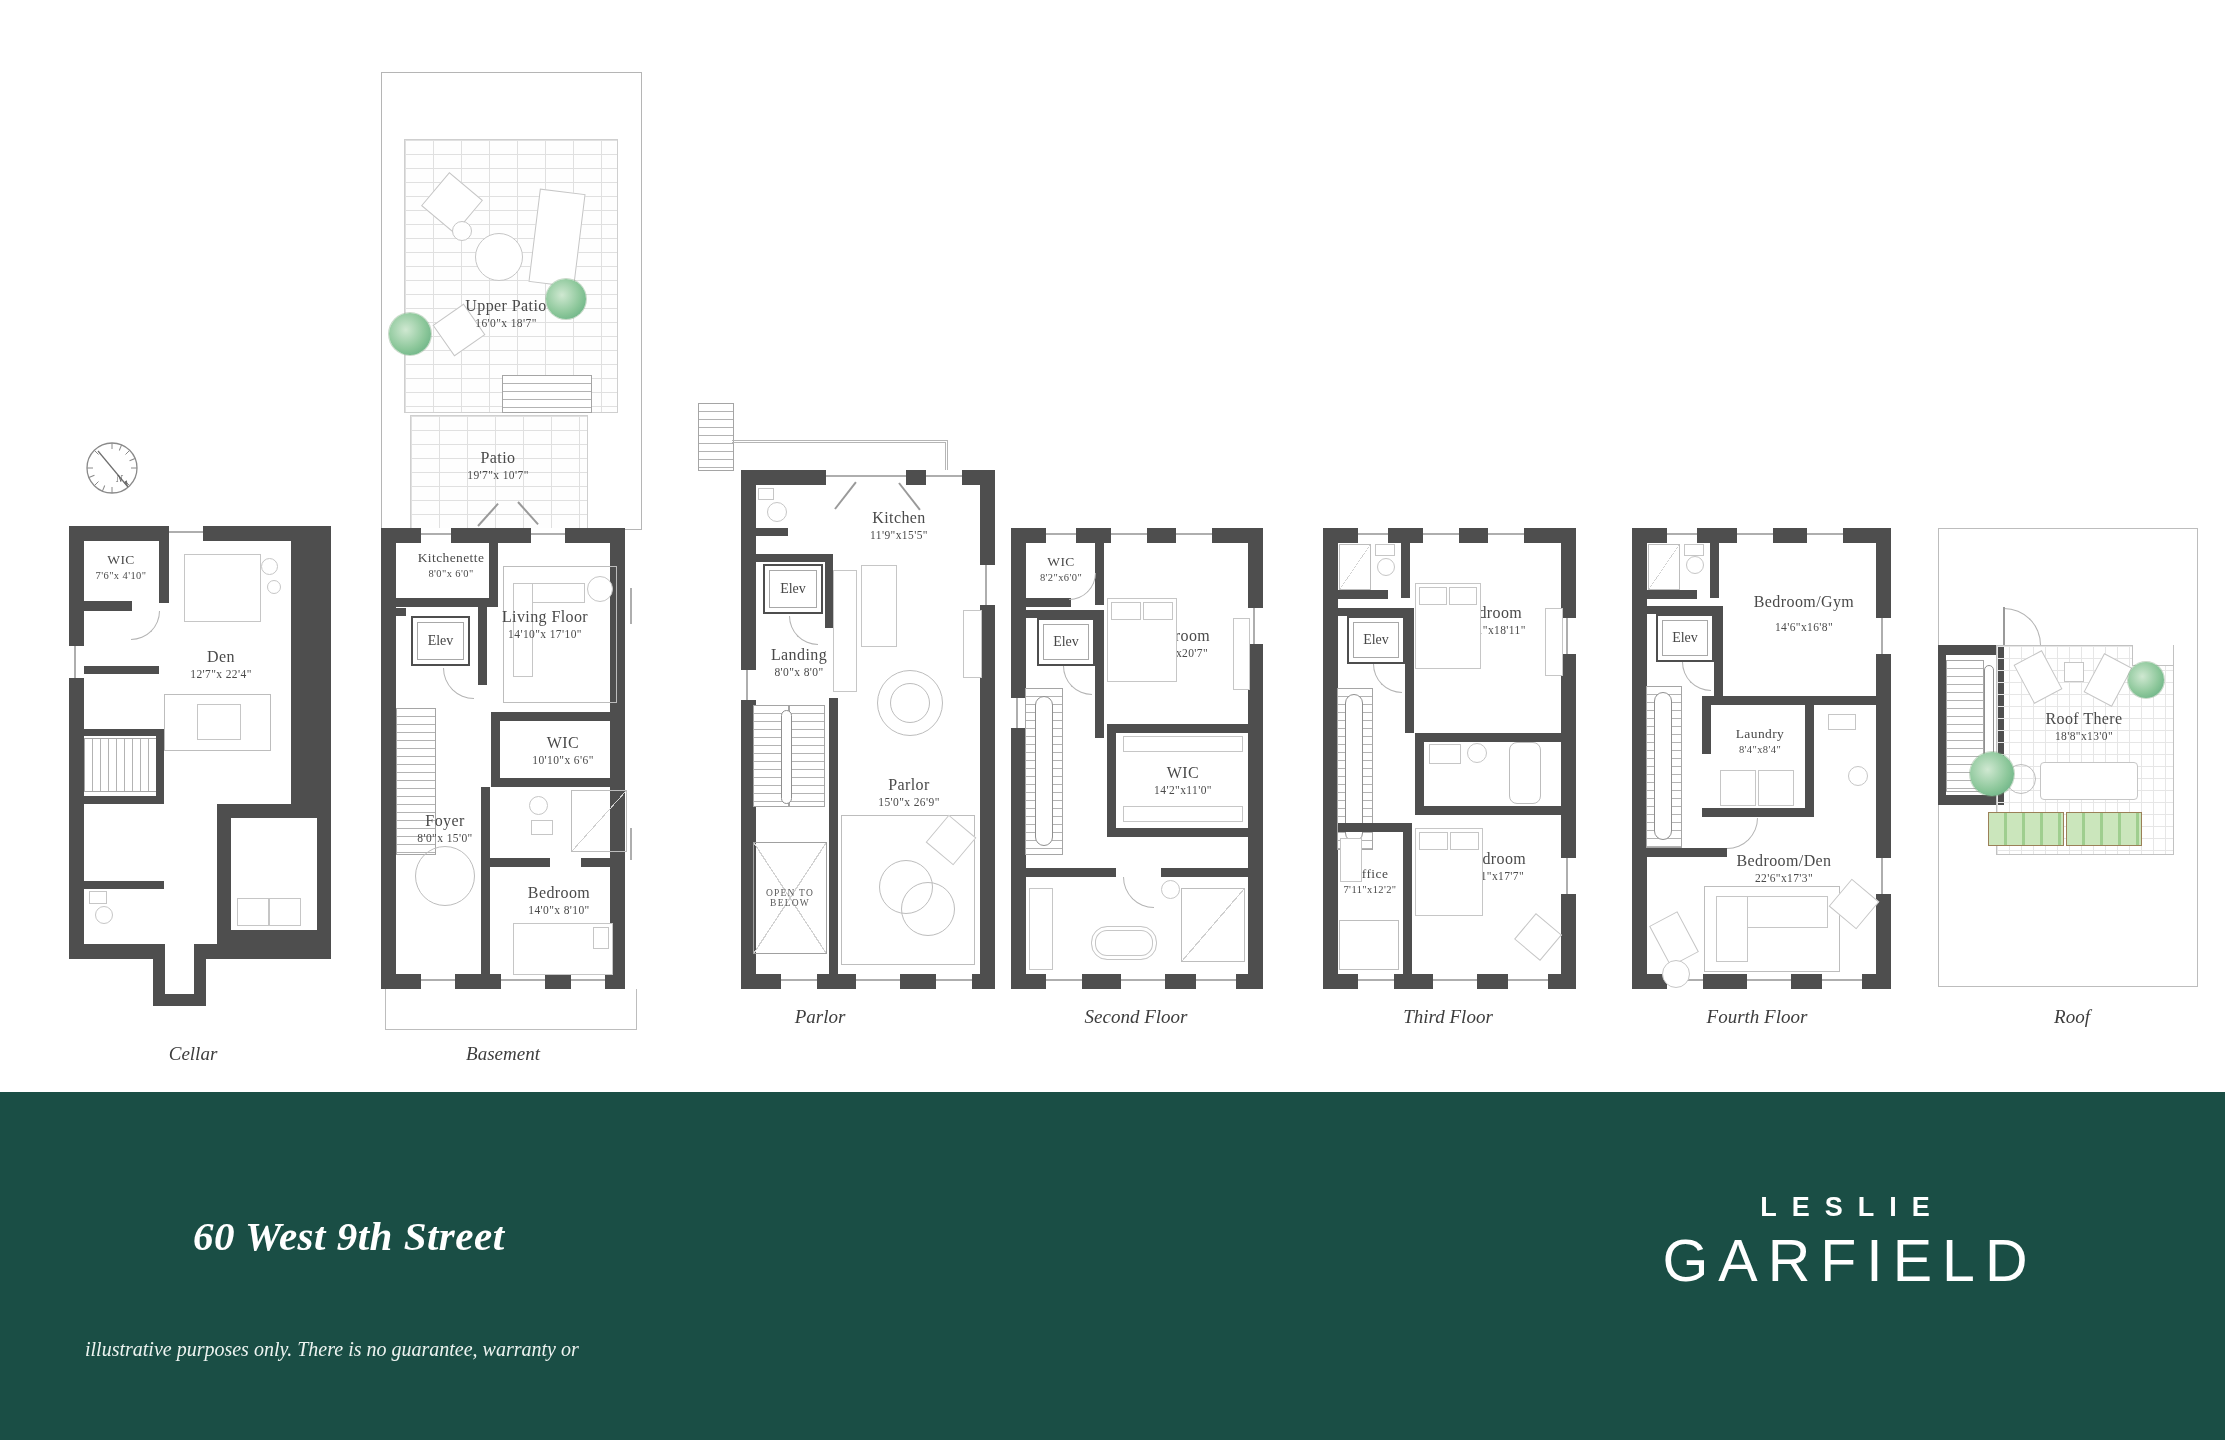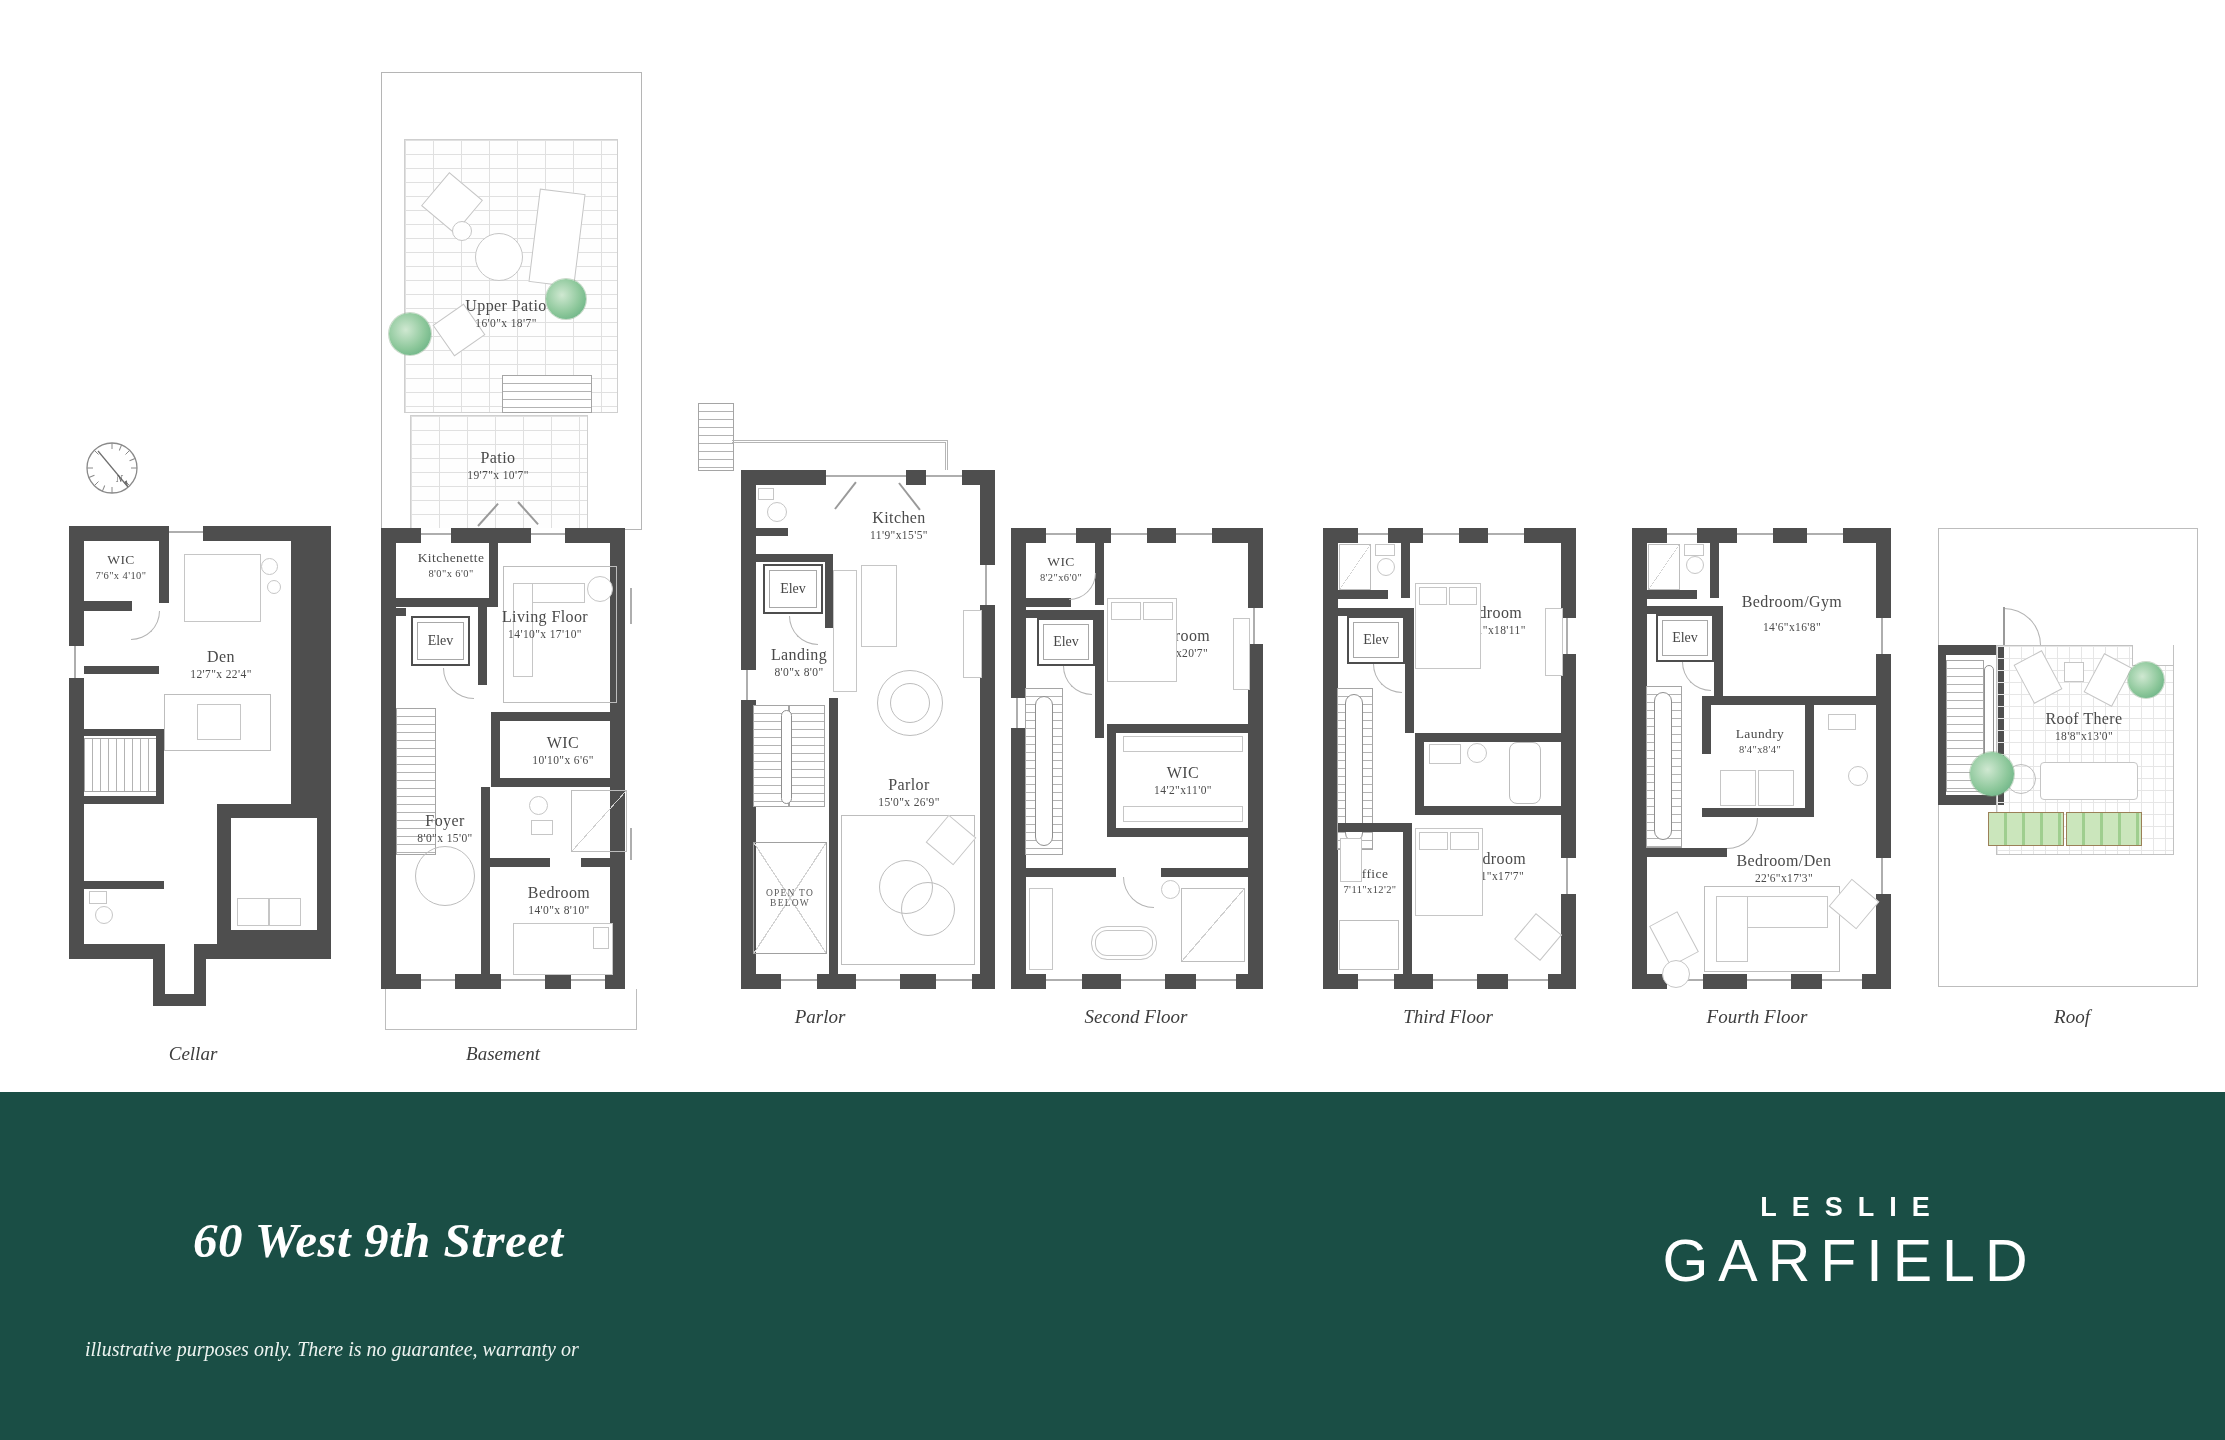--- a/index.html
+++ b/index.html
@@ -42,21 +42,21 @@
        text-align:center;font-size:9.5px;letter-spacing:1.2px;color:#5a5a5a;white-space:normal;
        background:linear-gradient(to top right,transparent 49.5%,#d2d2d2 49.5% 50.5%,transparent 50.5%),
                   linear-gradient(to bottom right,transparent 49.5%,#d2d2d2 49.5% 50.5%,transparent 50.5%);}
   .arc{position:absolute;border:1px solid #b3b3b3;background:transparent;}
   .arc.se{border-left:none;border-top:none;border-radius:0 0 100% 0;}
   .arc.sw{border-right:none;border-top:none;border-radius:0 0 0 100%;}
   .arc.ne{border-left:none;border-bottom:none;border-radius:0 100% 0 0;}
   .doorleaf{position:absolute;height:2px;background:#9a9a9a;transform-origin:left center;}
   .lline{position:absolute;border-top:3px double #b5b5b5;border-right:3px double #b5b5b5;}
   .footer{position:absolute;left:0;top:1092px;width:2225px;height:348px;}
-  .addr{position:absolute;font-weight:bold;font-style:italic;font-size:49px;letter-spacing:.5px;color:#ffffff;white-space:nowrap;}
+  .addr{position:absolute;font-weight:bold;font-style:italic;font-size:41px;letter-spacing:.5px;color:#ffffff;white-space:nowrap;}
   .disc{position:absolute;font-style:italic;font-size:20px;line-height:34px;color:#eef4f1;white-space:nowrap;}
   .logo{position:absolute;text-align:center;color:#ffffff;font-family:"Liberation Sans", sans-serif;}
   .logo .l1{display:block;font-size:27px;letter-spacing:15px;padding-left:15px;font-weight:700;}
   .logo .l2{display:block;font-size:59px;letter-spacing:10px;padding-left:10px;font-weight:400;margin-top:4px;}
 </style>
 </head>
 <body>
 
 <div id="canvas">
 
@@ -367,21 +367,21 @@
     <div class="win h" style="left:35px;top:446px;width:36px;"></div>
     <div class="win h" style="left:115px;top:446px;width:44px;"></div>
     <div class="win h" style="left:190px;top:446px;width:40px;"></div>
     <div class="win v" style="left:244px;top:90px;height:36px;"></div>
     <div class="win v" style="left:244px;top:330px;height:36px;"></div>
     <div class="thinrect diag" style="left:16px;top:16px;width:30px;height:44px;"></div>
     <div class="furn circle" style="left:54px;top:28px;width:16px;height:16px;"></div>
     <div class="furn" style="left:52px;top:16px;width:18px;height:10px;"></div>
     <div class="wall" style="left:78px;top:15px;width:9px;height:55px;"></div>
     <div class="wall" style="left:15px;top:62px;width:50px;height:9px;"></div>
-    <div class="room-label" style="left:160px;top:85px;">
+    <div class="room-label" style="left:172px;top:85px;">
       <span class="nm">Bedroom/Gym</span>
       <span class="dm" style="margin-top:10px;">14'6"x16'8"</span>
     </div>
     <div class="wall" style="left:15px;top:78px;width:70px;height:8px;"></div>
     <div class="wall" style="left:82px;top:78px;width:9px;height:90px;"></div>
     <div class="elev" style="left:24px;top:86px;width:54px;height:44px;">
       <span>Elev</span>
     </div>
     <div class="arc sw" style="left:50px;top:134px;width:28px;height:28px;"></div>
     <div class="stairs" style="left:14px;top:158px;width:34px;height:160px;"></div>

